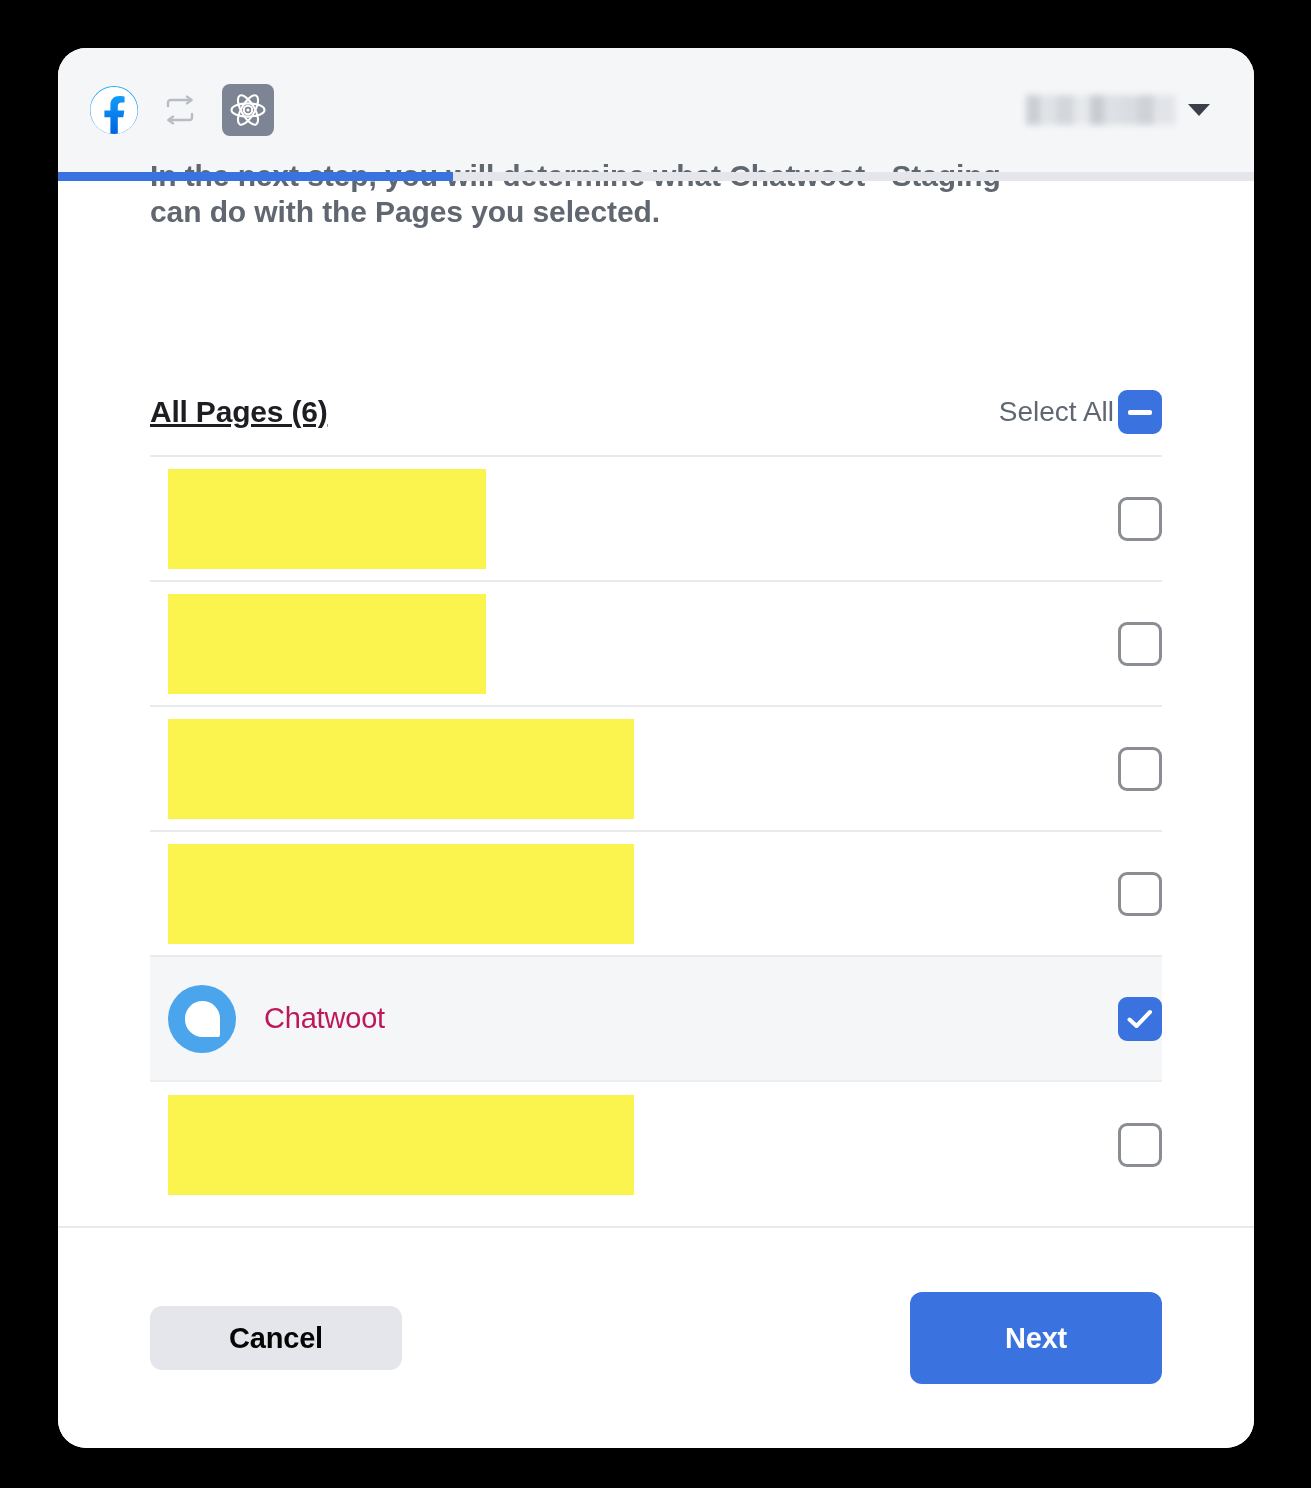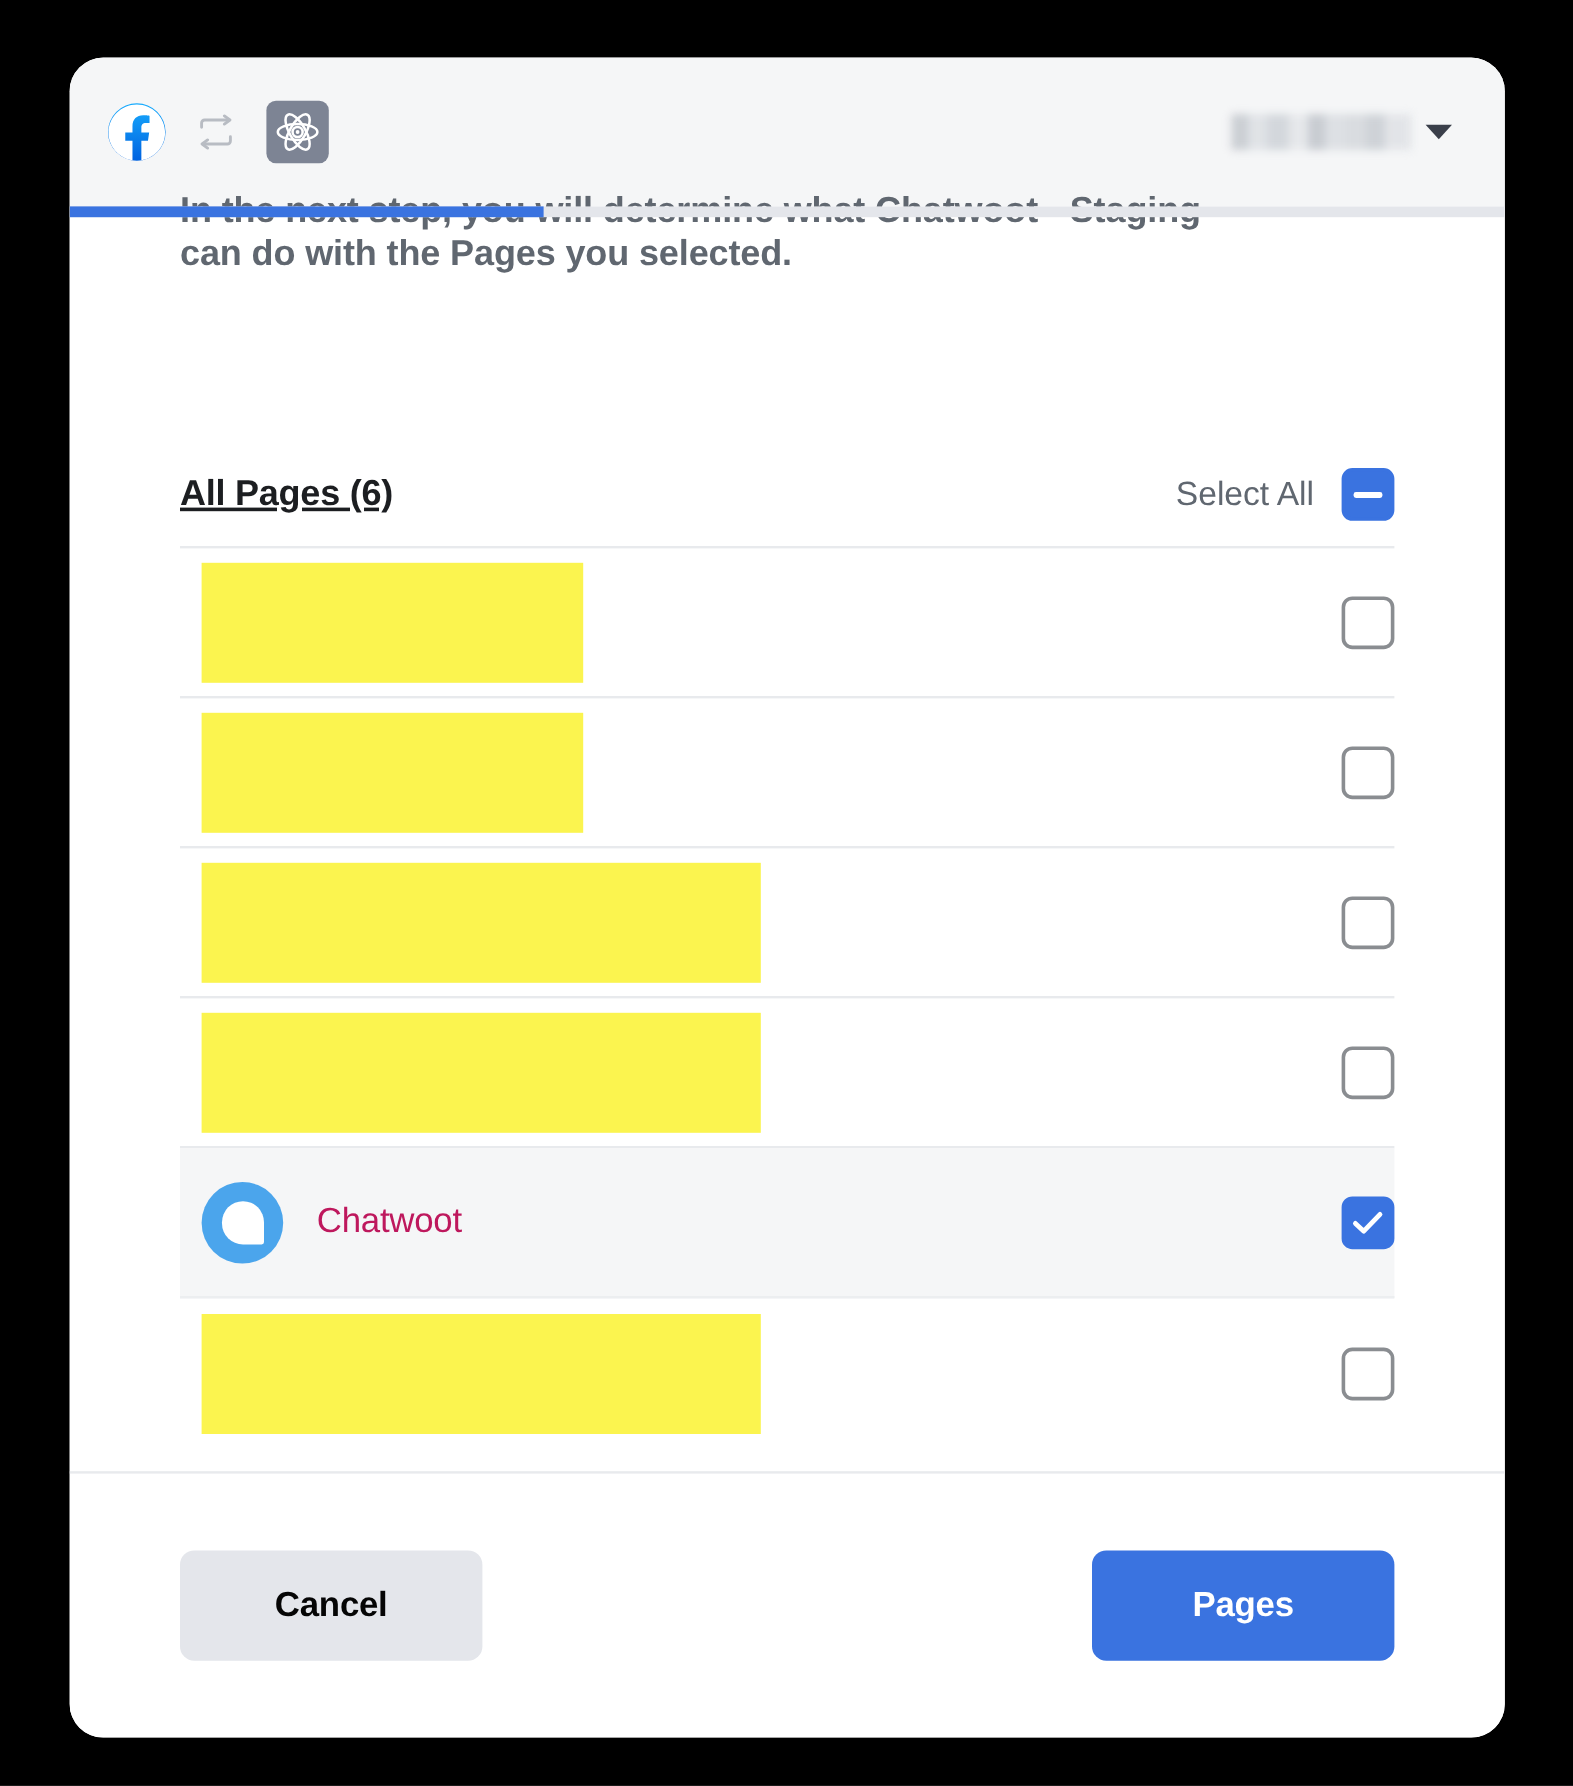--- a/index.html
+++ b/index.html
@@ -143,21 +143,21 @@
     font-size: 30px;
     font-weight: bold;
     color: #1c1e21;
     letter-spacing: -0.2px;
     text-decoration: underline;
   }
   .list-header-right {
     margin-left: auto;
     display: flex;
     align-items: center;
-    gap: 23px;
+    gap: 4px;
   }
   .select-all-label {
     font-size: 28px;
     color: #606770;
   }
 
   
   .cb {
     width: 44px; height: 44px;
     border-radius: 9px;
@@ -243,21 +243,21 @@
   .btn {
     border: none;
     border-radius: 12px;
     font-family: "Liberation Sans", sans-serif;
     font-size: 29px;
     font-weight: bold;
     letter-spacing: -0.2px;
     cursor: pointer;
   }
   .btn-cancel {
-    width: 252px; height: 92px;
+    width: 252px; height: 64px;
     background: #e4e6eb;
     color: #050505;
   }
   .btn-next {
     margin-left: auto;
     width: 252px; height: 92px;
     background: #3a73e0;
     color: #ffffff;
   }
 </style>
@@ -370,18 +370,18 @@
                 <div class="redaction" style="width: 466px;"></div>
               </div>
               <span class="cb row-cb empty"></span>
             </div>
           </div>
 
       </div>
 
       <div class="footer">
         <button class="btn btn-cancel">Cancel</button>
-        <button class="btn btn-next">Pages</button>
+        <button class="btn btn-next">Next</button>
       </div>
 
     </div>
   </div>
 </div>
 
 </body></html>

